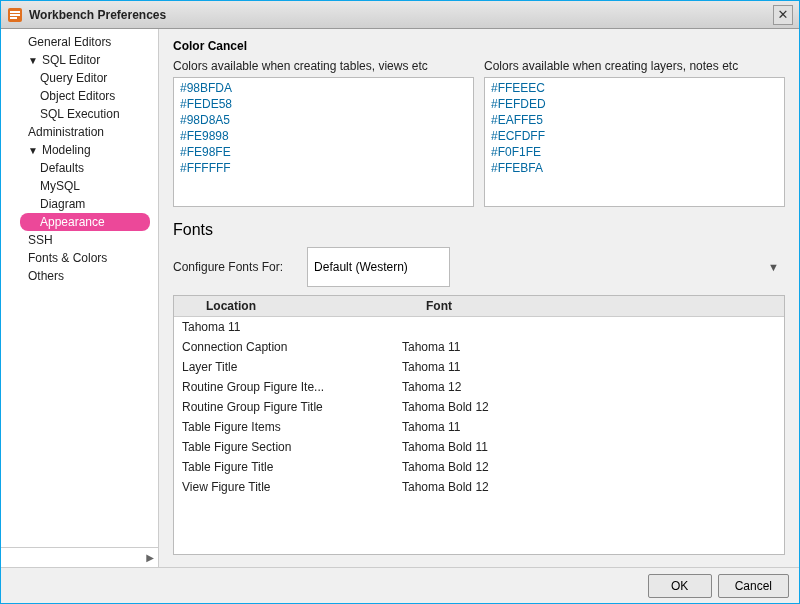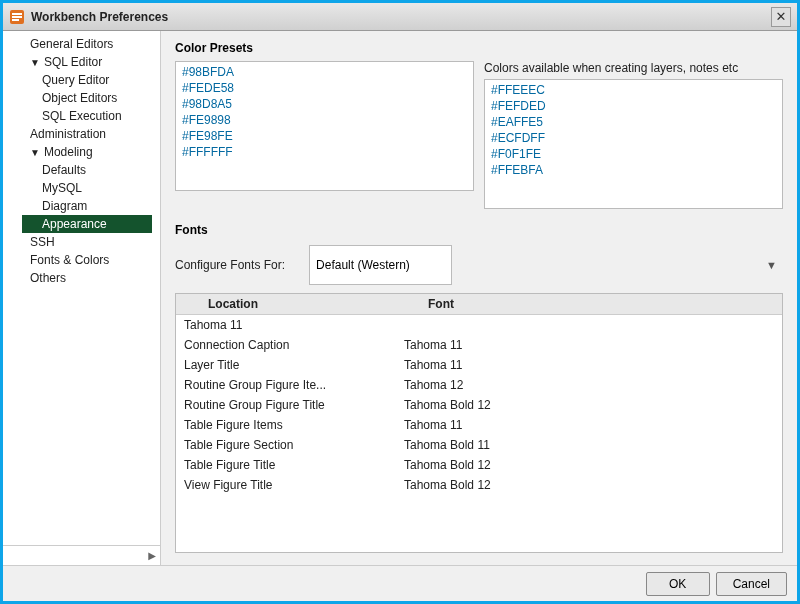--- a/index.html
+++ b/index.html
@@ -1,19 +1,19 @@
 <!DOCTYPE html>
 <html><head>
   <meta charset="utf-8">
   <style>
     * { box-sizing: border-box; margin: 0; padding: 0; font-family: Tahoma, Arial, sans-serif; font-size: 12px; }
 
     body { background: #f0f0f0; display: flex; align-items: center; justify-content: center; width: 800px; height: 604px; overflow: hidden; }
 
-    .window { width: 800px; height: 604px; background: #f0f0f0; border: 3px solid #0ea5e9; display: flex; flex-direction: column; }
+    .window { width: 800px; height: 604px; background: #f0f0f0; border: 1px solid #0ea5e9; display: flex; flex-direction: column; }
 
     .title-bar {
       background: linear-gradient(to bottom, #e8e8e8, #d0d0d0);
       border-bottom: 1px solid #999;
       display: flex; align-items: center; padding: 4px 6px;
       height: 28px;
     }
     .title-bar-icon { width: 16px; height: 16px; margin-right: 6px; }
     .title-bar-icon svg { width: 16px; height: 16px; }
     .title-bar-title { flex: 1; font-weight: bold; font-size: 12px; color: #222; }
@@ -28,21 +28,21 @@
     
     .left-panel {
       width: 158px; min-width: 158px; background: #fff; border-right: 1px solid #ccc;
       display: flex; flex-direction: column; overflow: hidden;
     }
     .tree-area { flex: 1; overflow-y: auto; padding: 4px 8px; margin-left: 11px; }
     .tree-item {
       padding: 2px 8px; cursor: pointer; white-space: nowrap; color: #222;
       display: flex; align-items: center;
     }
-    .tree-item.selected { background: #14532d; color: #fff; }
+    .tree-item.selected { background: #ec4899; color: #fff; border-radius: 8px; }
     .tree-item .arrow { margin-right: 4px; font-size: 10px; }
     .tree-item.indent1 { padding-left: 20px; }
     .left-panel-footer {
       height: 20px; border-top: 1px solid #ccc; display: flex; align-items: center;
       padding: 0 4px; justify-content: flex-end;
     }
     .left-panel-footer-arrow { font-size: 10px; color: #666; cursor: pointer; }
 
     
     .right-panel { flex: 1; padding: 10px 14px; overflow-y: auto; background: #f0f0f0; }
@@ -56,21 +56,21 @@
     .color-list-box {
       border: 1px solid #bbb; background: #fff; height: 130px; overflow-y: scroll;
       padding: 2px 4px; position: relative;
     }
     .color-list-box .color-entry {
       padding: 1px 2px; cursor: pointer; color: #0369a1; font-size: 12px;
     }
 
     
     .fonts-area { }
-    .fonts-header { font-weight: bold; font-size: 12px; margin-bottom: 8px; }
+    .fonts-header { font-weight: normal; font-size: 16px; margin-bottom: 8px; }
     .fonts-config-row { display: flex; align-items: center; margin-bottom: 8px; gap: 24px; }
     .fonts-config-label { font-size: 12px; color: #222; }
     .fonts-select {
       flex: 1; border: 1px solid #bbb; background: #fff; padding: 3px 6px;
       font-size: 12px; height: 40px; appearance: none; -webkit-appearance: none;
       padding-right: 24px; position: relative; cursor: pointer;
     }
     .fonts-select-wrapper { position: relative; flex: 1; }
     .fonts-select-arrow {
       position: absolute; right: 6px; top: 50%; transform: translateY(-50%);
@@ -138,23 +138,24 @@
           </div>
       </div>
       <div class="left-panel-footer">
         <span class="left-panel-footer-arrow">▶</span>
       </div>
     </div>
 
     <div class="right-panel">
 
       <div class="color-presets-area">
-        <div class="color-presets-header">Color Presets</div>
+        <div class="color-presets-header">Color Cancel</div>
         <div class="color-lists-row">
           <div class="color-list-block">
+            <div class="color-list-label">Colors available when creating tables, views etc</div>
             <div class="color-list-box" id="left-color-list">
                 <div class="color-entry">#98BFDA</div>
                 <div class="color-entry">#FEDE58</div>
                 <div class="color-entry">#98D8A5</div>
                 <div class="color-entry">#FE9898</div>
                 <div class="color-entry">#FE98FE</div>
                 <div class="color-entry">#FFFFFF</div>
               </div>
           </div>
           <div class="color-list-block">

